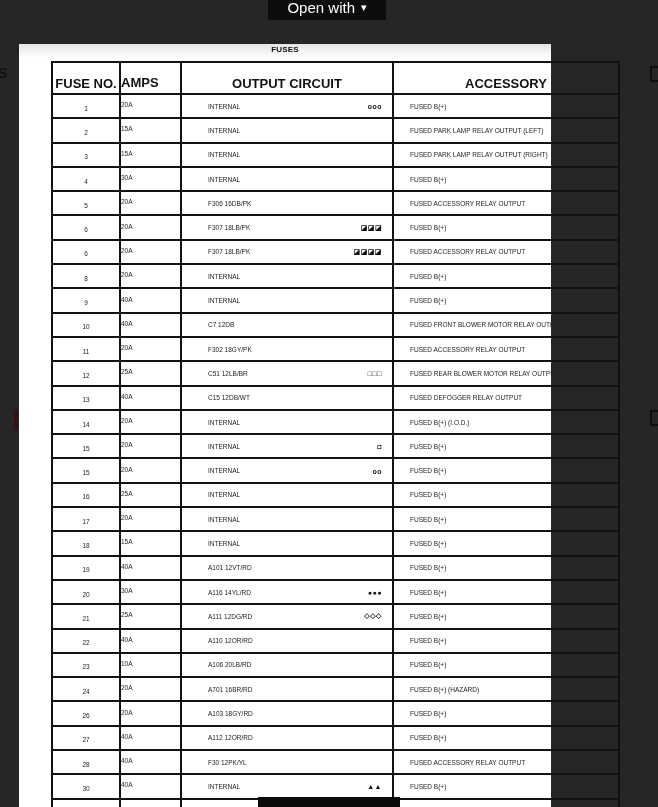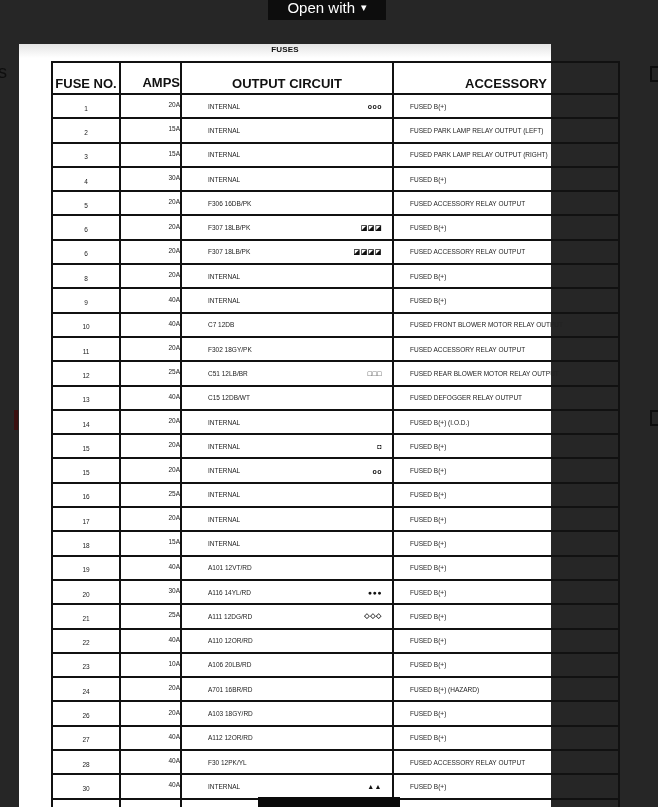--- a/index.html
+++ b/index.html
@@ -44,21 +44,21 @@
   table.fuses th, table.fuses td {
     border: 2px solid #111;
     padding: 0;
   }
   table.fuses th {
     height: 24px; font-size: 13px; font-weight: bold; color: #111;
     vertical-align: bottom; padding-bottom: 2px;
   }
   table.fuses td { height: 18.3px; vertical-align: middle; }
   .c-no { width: 66px; text-align: center; padding-top: 4px !important; }
-  .c-amps { width: 59px; text-align: right; padding-bottom: 3px !important; }
+  .c-amps { width: 59px; text-align: left; padding-bottom: 3px !important; }
   .c-circ { width: 210px; position: relative; padding-left: 26px !important; }
   .c-func { padding-left: 16px !important; }
   .sym {
     position: absolute; right: 10px; top: 50%; transform: translateY(-50%);
     font-size: 7px; font-weight: bold; letter-spacing: 0.5px; color: #111;
   }
 </style>
 </head>
 <body>
 

